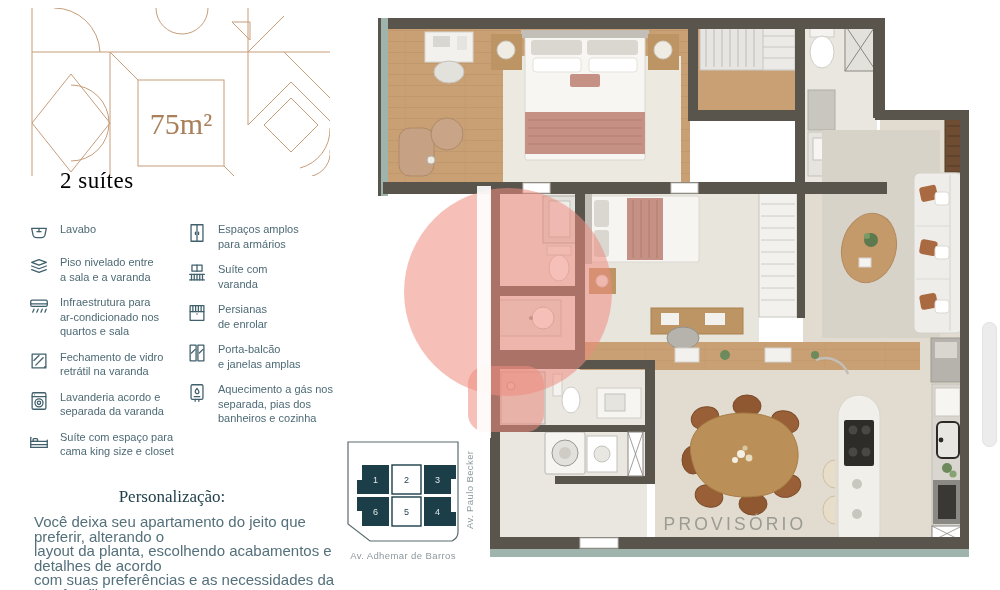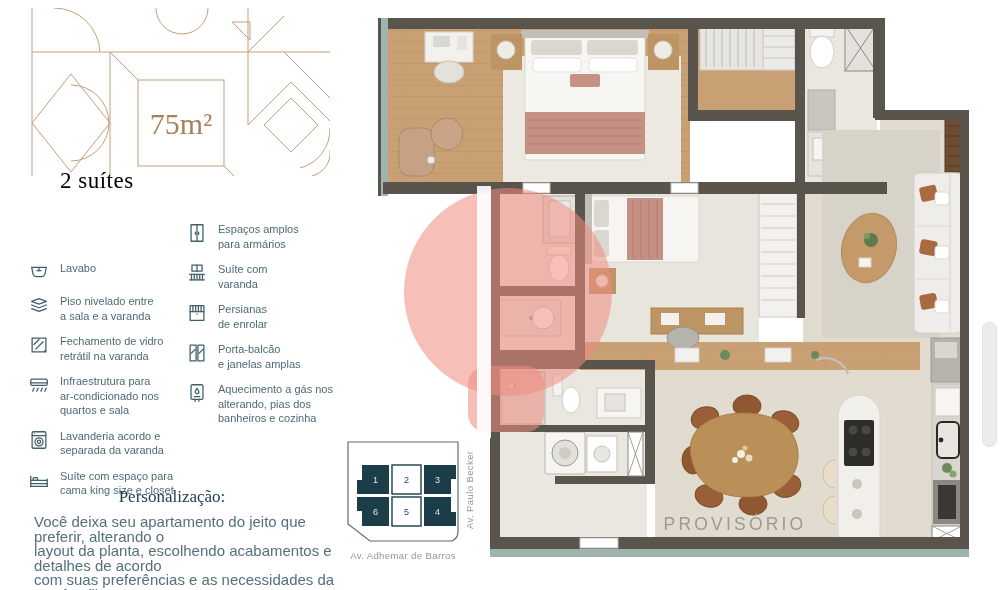--- a/index.html
+++ b/index.html
@@ -4,21 +4,21 @@
 <style>
   html,body{margin:0;padding:0;background:#fff;}
   body{width:1000px;height:590px;position:relative;overflow:hidden;
        font-family:"Liberation Sans",sans-serif;-webkit-font-smoothing:antialiased;}
   .abs{position:absolute;}
   
   #deco{left:8px;top:8px;}
   #suites-label{left:60px;top:168px;width:250px;text-align:left;
     font-family:"Liberation Serif",serif;font-size:23px;color:#000000;letter-spacing:.5px;}
   .featcol{display:flex;flex-direction:column;}
-  #featcol1{left:28px;top:222px;width:158px;margin-top:39px;}
+  #featcol1{left:28px;top:222px;width:158px;}
   #featcol2{left:186px;top:222px;width:162px;}
   .feat{display:flex;gap:10px;margin-bottom:11px;}
   .feat svg{flex:none;width:22px;height:22px;stroke:#40606c;fill:none;
     stroke-width:1.4;stroke-linecap:round;stroke-linejoin:round;}
   .feat span{font-size:11px;line-height:14.5px;color:#4d6a75;white-space:pre-line;}
   #personal-head{left:22px;top:487px;width:300px;text-align:center;
     font-family:"Liberation Serif",serif;font-size:17px;color:#213f4b;}
   #personal-body{left:34px;top:515px;width:310px;font-size:15px;line-height:14.5px;
     color:#54707b;white-space:pre-line;}
   
@@ -77,40 +77,40 @@
     <svg viewBox="0 0 24 24">
       <path d="M4 8 L12 5 L20 8 L12 11 Z"></path>
         <path d="M4 12 L12 15 L20 12"></path>
       <path d="M4 16 L12 19 L20 16"></path>
       </svg>
     <span>Piso nivelado entre
 a sala e a varanda</span>
   </div>
   <div class="feat">
     <svg viewBox="0 0 24 24">
-      <rect x="4.5" y="4.5" width="15" height="15"></rect>
-        <path d="M8.5 16.5 L16.5 8.5"></path>
-      <path d="M6.5 11.5 L12 6"></path>
-        <circle cx="18.5" cy="18.5" r="1" fill="#40606c" stroke="none"></circle>
-      </svg>
-    <span>Fechamento de vidro
-retrátil na varanda</span>
-  </div>
-  <div class="feat">
-    <svg viewBox="0 0 24 24">
       <rect x="3" y="5.5" width="18" height="7" rx="1.5"></rect>
         <path d="M3 9.7 H21"></path>
       <path d="M6.5 15.5 l-1.4 3.2"></path>
         <path d="M11 15.5 l-1.4 3.2"></path>
       <path d="M15.5 15.5 l-1.4 3.2"></path>
         <path d="M19.8 15.5 l-1.4 3.2"></path>
       </svg>
     <span>Infraestrutura para
 ar-condicionado nos
 quartos e sala</span>
+  </div>
+  <div class="feat">
+    <svg viewBox="0 0 24 24">
+      <rect x="4.5" y="4.5" width="15" height="15"></rect>
+        <path d="M8.5 16.5 L16.5 8.5"></path>
+      <path d="M6.5 11.5 L12 6"></path>
+        <circle cx="18.5" cy="18.5" r="1" fill="#40606c" stroke="none"></circle>
+      </svg>
+    <span>Fechamento de vidro
+retrátil na varanda</span>
   </div>
   <div class="feat">
     <svg viewBox="0 0 24 24">
       <rect x="4.5" y="3" width="15" height="18" rx="1.5"></rect>
         <path d="M4.5 7.2 H19.5"></path>
       <circle cx="12" cy="14" r="4.4"></circle>
         <circle cx="12" cy="14" r="1.8"></circle>
       <circle cx="7.2" cy="5.1" r=".6" fill="#40606c" stroke="none"></circle>
       </svg>
     <span>Lavanderia acordo e
@@ -181,21 +181,21 @@
   </div>
   <div class="feat">
     <svg viewBox="0 0 24 24">
       <rect x="5.5" y="3" width="13" height="16" rx="1.5"></rect>
       <path d="M12 7 c-2.2 2.6 -2.6 4 -.9 5.4 a1.9 1.9 0 0 0 3 -1.4 c0 -1.6 -1 -2.4 -2.1 -4z"></path>
       <path d="M9 16 h6"></path>
         <path d="M10 19 v2"></path>
         <path d="M14 19 v2"></path>
       </svg>
     <span>Aquecimento a gás nos
-alterando, pias dos
+separada, pias dos
 banheiros e cozinha</span>
   </div>
 </div>
 
 <div id="personal-head" class="abs">Personalização:</div>
 <div id="personal-body" class="abs">Você deixa seu apartamento do jeito que preferir, alterando o
 layout da planta, escolhendo acabamentos e detalhes de acordo
 com suas preferências e as necessidades da sua família.</div>
 
 <svg id="keyplan" class="abs" width="142" height="134" viewBox="0 0 142 134">

